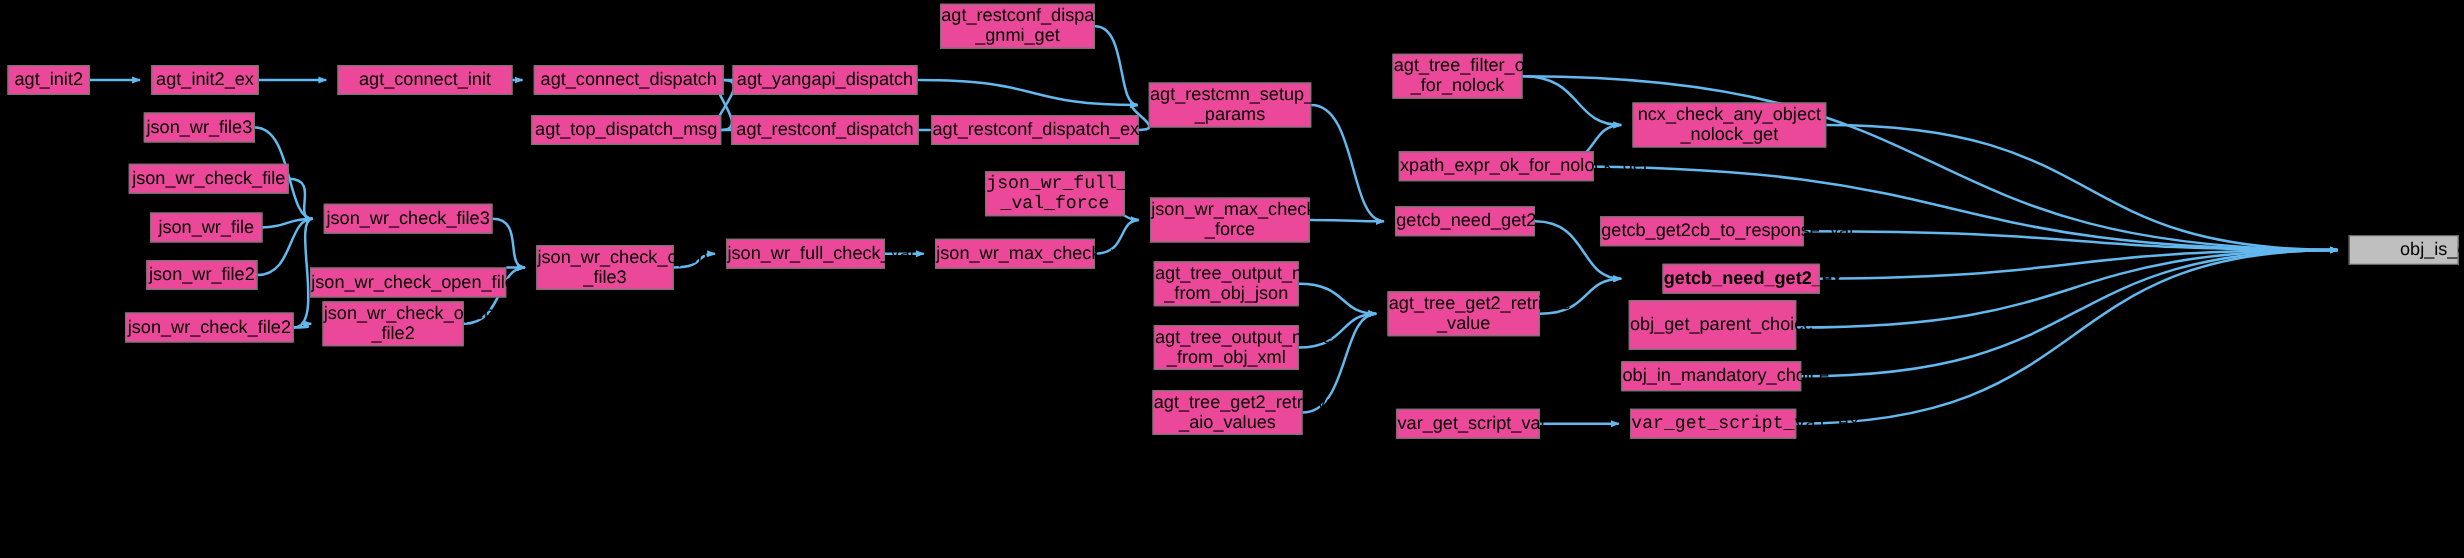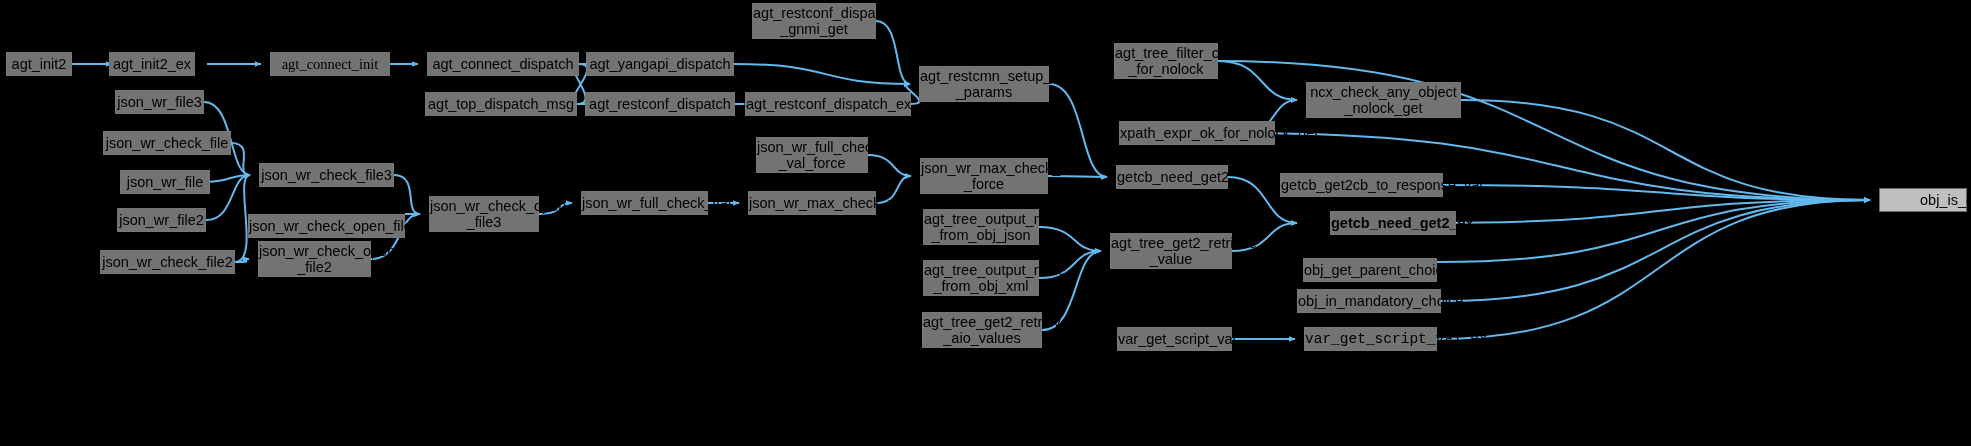--- a/index.html
+++ b/index.html
@@ -9,21 +9,21 @@
     width:1971px;
     height:446px;
     background:#000000;
     font-family:"Liberation Sans","DejaVu Sans",sans-serif;
     overflow:hidden;
   }
   #edges{position:absolute;left:0;top:0;width:1971px;height:446px;}
   .node{
     position:absolute;
     box-sizing:border-box;
-    background:#737373;
+    background:#ec4899;
     border:1px solid #777777;
     color:#000000;
     font-size:14.5px;
     line-height:1.12;
     display:flex;
     align-items:center;
     justify-content:center;
     text-align:center;
     white-space:pre-line;
     letter-spacing:0px;
@@ -84,22 +84,22 @@
       <path d="M1232,251 C1272.7,251 1265.3,223 1297,223" fill="none" stroke="#63b8ee" stroke-width="2" marker-end="url(#ah)"></path>
       <path d="M1443,185 C1682.8,185 1639.2,200 1870,200" fill="none" stroke="#63b8ee" stroke-width="2" marker-end="url(#ah)"></path>
       <path d="M1432,223 C1677.85,223 1633.15,200 1870,200" fill="none" stroke="#63b8ee" stroke-width="2" marker-end="url(#ah)"></path>
       <path d="M1437,262 C1680.1,262 1635.9,200 1870,200" fill="none" stroke="#63b8ee" stroke-width="2" marker-end="url(#ah)"></path>
       <path d="M1441,301 C1681.9,301 1638.1,200 1870,200" fill="none" stroke="#63b8ee" stroke-width="2" marker-end="url(#ah)"></path>
       <path d="M1232,339 C1271.6,339 1264.4,339 1295,339" fill="none" stroke="#63b8ee" stroke-width="2" marker-end="url(#ah)"></path>
       <path d="M1437,339 C1680.1,339 1635.9,200 1870,200" fill="none" stroke="#63b8ee" stroke-width="2" marker-end="url(#ah)"></path>
     </svg>
   <div id="nodes">
       <div class="node" style="left: 6px; top: 52px; width: 66px; height: 24px;"><span class="lbl">agt_init2</span></div>
-      <div class="node" style="left: 109px; top: 52px; width: 86px; height: 24px;"><span class="lbl">agt_init2_ex</span></div>
-      <div class="node" style="left: 270px; top: 52px; width: 120px; height: 24px; font-family: Liberation Serif, serif;"><span class="lbl">agt_connect_init</span></div>
+      <div class="node" style="left: 121px; top: 52px; width: 86px; height: 24px;"><span class="lbl">agt_init2_ex</span></div>
+      <div class="node" style="left: 270px; top: 52px; width: 140px; height: 24px;"><span class="lbl">agt_connect_init</span></div>
       <div class="node" style="left: 427px; top: 52px; width: 152px; height: 24px;"><span class="lbl">agt_connect_dispatch</span></div>
       <div class="node" style="left: 586px; top: 52px; width: 148px; height: 24px;"><span class="lbl">agt_yangapi_dispatch</span></div>
       <div class="node" style="left: 425px; top: 92px; width: 152px; height: 24px;"><span class="lbl">agt_top_dispatch_msg</span></div>
       <div class="node" style="left: 585px; top: 92px; width: 150px; height: 24px;"><span class="lbl">agt_restconf_dispatch</span></div>
       <div class="node" style="left: 745px; top: 92px; width: 166px; height: 24px;"><span class="lbl">agt_restconf_dispatch_ex</span></div>
       <div class="node" style="left: 752px; top: 3px; width: 124px; height: 36px;"><span class="lbl">agt_restconf_dispatch
 _gnmi_get</span></div>
       <div class="node" style="left: 919px; top: 66px; width: 130px; height: 36px;"><span class="lbl">agt_restcmn_setup_read
 _params</span></div>
       <div class="node" style="left: 115px; top: 90px; width: 89px; height: 24px;"><span class="lbl">json_wr_file3</span></div>
@@ -107,40 +107,40 @@
       <div class="node" style="left: 120px; top: 170px; width: 90px; height: 24px;"><span class="lbl">json_wr_file</span></div>
       <div class="node" style="left: 117px; top: 208px; width: 89px; height: 24px;"><span class="lbl">json_wr_file2</span></div>
       <div class="node" style="left: 100px; top: 250px; width: 135px; height: 24px;"><span class="lbl">json_wr_check_file2</span></div>
       <div class="node" style="left: 259px; top: 163px; width: 135px; height: 24px;"><span class="lbl">json_wr_check_file3</span></div>
       <div class="node" style="left: 248px; top: 202px; width: 157px; height: 24px; margin-top: 12px;"><span class="lbl">json_wr_check_open_file</span></div>
       <div class="node" style="left: 258px; top: 241px; width: 113px; height: 36px;"><span class="lbl">json_wr_check_open
 _file2</span></div>
       <div class="node" style="left: 429px; top: 196px; width: 110px; height: 36px;"><span class="lbl">json_wr_check_open
 _file3</span></div>
       <div class="node" style="left: 581px; top: 191px; width: 127px; height: 24px;"><span class="lbl">json_wr_full_check_val</span></div>
-      <div class="node" style="left: 756px; top: 137px; width: 112px; height: 36px;"><span class="lbl">json_wr_full_check
+      <div class="node" style="left: 788px; top: 137px; width: 112px; height: 36px; font-family: Liberation Mono, monospace;"><span class="lbl">json_wr_full_check
 _val_force</span></div>
       <div class="node" style="left: 748px; top: 191px; width: 128px; height: 24px;"><span class="lbl">json_wr_max_check_val</span></div>
       <div class="node" style="left: 920px; top: 158px; width: 128px; height: 36px;"><span class="lbl">json_wr_max_check_val
 _force</span></div>
       <div class="node" style="left: 923px; top: 209px; width: 116px; height: 36px;"><span class="lbl">agt_tree_output_node
 _from_obj_json</span></div>
       <div class="node" style="left: 923px; top: 260px; width: 116px; height: 36px;"><span class="lbl">agt_tree_output_node
 _from_obj_xml</span></div>
       <div class="node" style="left: 922px; top: 312px; width: 120px; height: 36px;"><span class="lbl">agt_tree_get2_retrieve
 _aio_values</span></div>
       <div class="node" style="left: 1114px; top: 43px; width: 104px; height: 36px;"><span class="lbl">agt_tree_filter_ok
 _for_nolock</span></div>
       <div class="node" style="left: 1119px; top: 121px; width: 156px; height: 24px;"><span class="lbl">xpath_expr_ok_for_nolock_get</span></div>
       <div class="node" style="left: 1116px; top: 165px; width: 112px; height: 24px;"><span class="lbl">getcb_need_get2</span></div>
       <div class="node" style="left: 1110px; top: 233px; width: 122px; height: 36px;"><span class="lbl">agt_tree_get2_retrieve
 _value</span></div>
       <div class="node" style="left: 1306px; top: 82px; width: 155px; height: 36px;"><span class="lbl">ncx_check_any_object
 _nolock_get</span></div>
       <div class="node" style="left: 1280px; top: 173px; width: 163px; height: 24px;"><span class="lbl">getcb_get2cb_to_response_val</span></div>
       <div class="node" style="left: 1330px; top: 211px; width: 126px; height: 24px; font-weight: bold;"><span class="lbl">getcb_need_get2_ex</span></div>
-      <div class="node" style="left: 1303px; top: 258px; width: 134px; height: 24px;"><span class="lbl">obj_get_parent_choice</span></div>
+      <div class="node" style="left: 1303px; top: 240px; width: 134px; height: 40px;"><span class="lbl">obj_get_parent_choice</span></div>
       <div class="node" style="left: 1297px; top: 289px; width: 144px; height: 24px;"><span class="lbl">obj_in_mandatory_choice</span></div>
       <div class="node" style="left: 1117px; top: 327px; width: 115px; height: 24px;"><span class="lbl">var_get_script_val</span></div>
       <div class="node" style="left: 1304px; top: 327px; width: 133px; height: 24px; font-family: Liberation Mono, monospace;"><span class="lbl">var_get_script_val_ex</span></div>
       <div class="node focus" style="left: 1879px; top: 188px; width: 88px; height: 24px;"><span class="lbl">obj_is_choice</span></div>
     </div>
 </div>
 
 </body></html>

